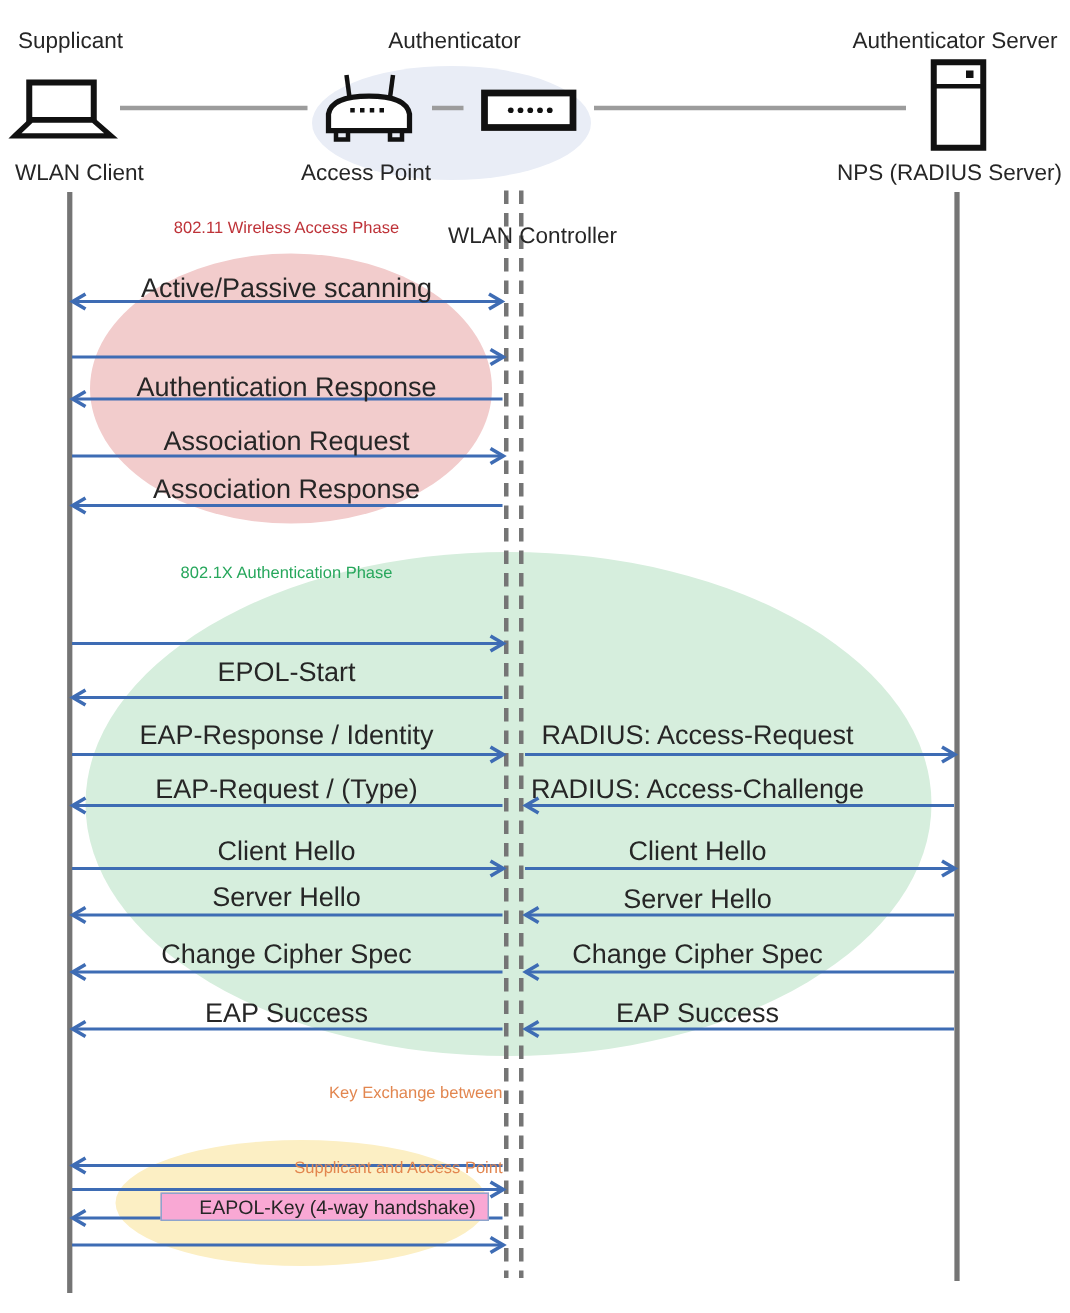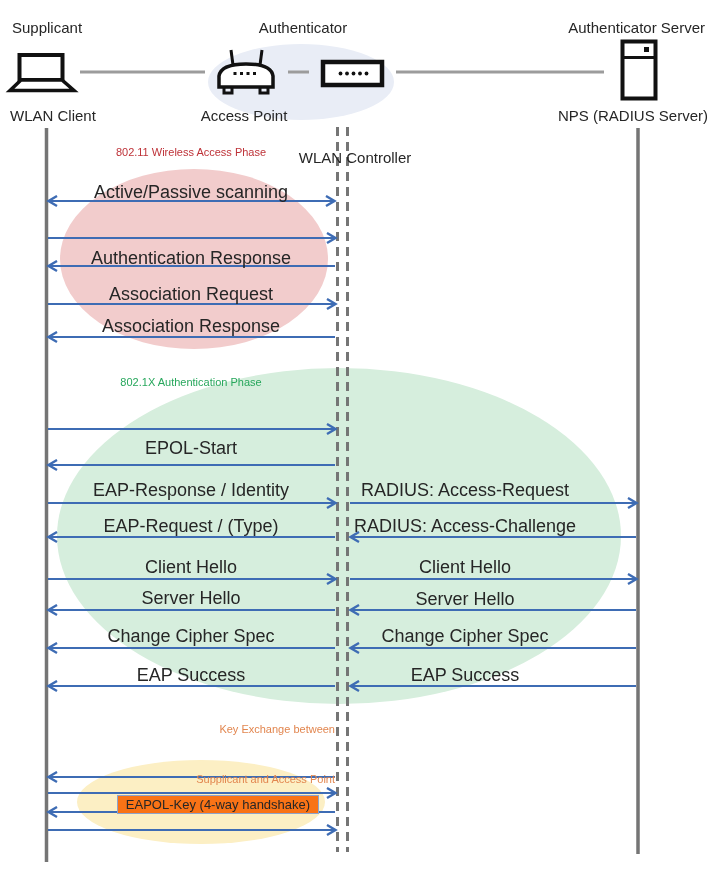--- a/index.html
+++ b/index.html
@@ -17,23 +17,23 @@
   .dev-ap{left:184px;width:120px;text-align:center;}
   .dev-controller{left:295px;width:120px;text-align:center;margin-top:42px;}
   .dev-server{left:558px;width:150px;text-align:left;}
   .msg{font-size:18px;line-height:16px;text-align:center;}
   .col-left{left:47px;width:288px;}
   .col-right{left:349px;width:232px;}
   .phase-title{font-size:11px;text-align:center;left:47px;width:288px;}
   .t-red{color:var(--red-title,#be3238);}
   .t-green{color:var(--green-title,#27a75c);}
   .t-orange{color:var(--orange-title,#e2864f);text-align:right;}
-  .eapol-box{position:absolute;z-index:2;left:117px;top:795px;width:200px;height:17px;
-             background:#f97316;border:1px solid #8ea4cc;display:flex;align-items:center;
-             justify-content:center;font-size:13px;white-space:nowrap;}
+  .eapol-box{position:absolute;z-index:2;left:107px;top:795px;width:200px;height:17px;
+             background:#f9a8d4;border:1px solid #8ea4cc;display:flex;align-items:center;
+             justify-content:center;font-size:13px;white-space:nowrap;padding-left:17px;}
   
   .el-blue{fill:var(--blue-ellipse,#e9edf6);}
   .el-pink{fill:var(--pink-ellipse,#f2cccc);}
   .el-green{fill:var(--green-ellipse,#d6eedd);}
   .el-orange{fill:var(--orange-ellipse,#fcefc4);}
   .connector{stroke:var(--connector,#9c9c9c);stroke-width:3;}
   .lifeline{stroke:var(--lifeline,#757575);stroke-width:3.5;}
   .lifeline-dashed{stroke:var(--lifeline,#757575);stroke-width:3;stroke-dasharray:9 6;}
   .arrow{stroke:var(--arrow,#3e6cb4);stroke-width:2;}
   .arrowhead{fill:none;stroke:var(--arrow,#3e6cb4);stroke-width:2.4;}

